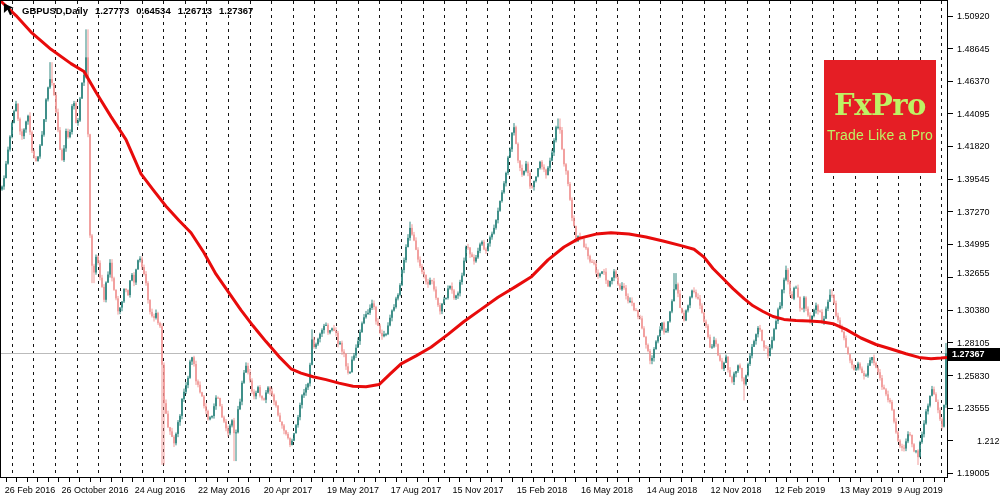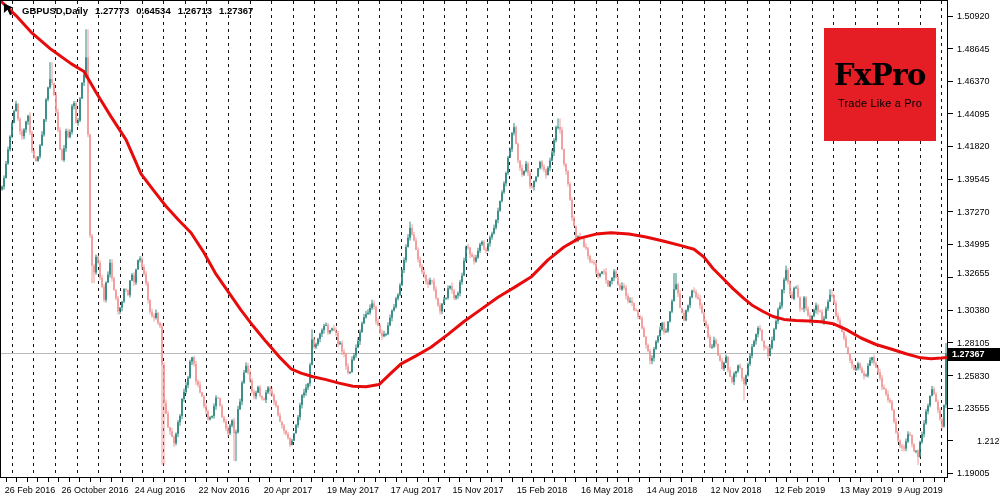--- a/index.html
+++ b/index.html
@@ -9,21 +9,21 @@
         box-sizing:border-box;background:#fff;}
   #chart-svg{position:absolute;left:0;top:0;}
   #title-bar{position:absolute;left:2px;top:2px;display:flex;align-items:center;gap:5px;
              font-size:9.5px;font-weight:700;white-space:nowrap;z-index:5;}
   #title-bar .num{margin-left:2px;}
   #cursor-icon{display:inline-block;margin-right:2px;}
   #logo{position:absolute;left:823px;top:27px;width:112px;height:113px;display:flex;
         flex-direction:column;align-items:center;justify-content:center;z-index:6;}
   #logo .brand{font-family:"DejaVu Serif","Liberation Serif",serif;font-weight:700;
                font-size:29px;line-height:30px;letter-spacing:-0.5px;}
-  #logo .tagline{font-size:11px;margin-top:7px;letter-spacing:0.2px;}
+  #logo .tagline{font-size:14px;margin-top:7px;letter-spacing:0.2px;}
   #y-axis{position:absolute;left:948px;top:0;width:52px;height:478px;}
   .ylab{position:absolute;left:9px;font-size:9px;line-height:10px;white-space:nowrap;}
   .ytick{position:absolute;left:0;width:5px;height:1px;background:#000;}
   #price-badge{position:absolute;left:948px;width:52px;height:13px;font-size:9px;font-weight:700;
                line-height:13px;padding-left:4px;box-sizing:border-box;z-index:7;}
   #x-axis{position:absolute;left:0;top:478px;width:948px;height:22px;}
   .xlab{position:absolute;top:7px;font-size:9px;white-space:nowrap;transform:translateX(-50%);}
   .xtick{position:absolute;top:0;width:1px;height:4px;background:#000;}
 </style>
 </head>
@@ -1033,21 +1033,21 @@
           <path d="M1,0.5 L11.5,5 L7.1,6.3 L9.8,12.2 L7.6,13.2 L4.9,7.3 L1,10.8 Z" fill="#000"></path>
         </svg>
       </span>
       <span>GBPUSD,Daily</span>
       <span class="num">1.27773</span>
       <span class="num">0.64534</span>
       <span class="num">1.26713</span>
       <span class="num">1.27367</span>
     </div>
 
-    <div id="logo" style="background: rgb(229, 30, 37); color: #000000;">
+    <div id="logo" style="background: rgb(229, 30, 37); color: #bef264; margin-top: 32px;">
       <div class="brand">FxPro</div>
       <div class="tagline">Trade Like a Pro</div>
     </div>
   </div>
 
   <div id="y-axis">
       <div class="ytick" style="top: 15.5452px;"></div>
       <span class="ylab" style="top: 11.0452px;">1.50920</span>
       <div class="ytick" style="top: 48.143px;"></div>
       <span class="ylab" style="top: 43.643px;">1.48645</span>
@@ -1168,21 +1168,21 @@
       <div class="xtick" style="left: 881.15px;"></div>
       <div class="xtick" style="left: 891.7px;"></div>
       <div class="xtick" style="left: 902.25px;"></div>
       <div class="xtick" style="left: 912.8px;"></div>
       <div class="xtick" style="left: 923.35px;"></div>
       <div class="xtick" style="left: 933.9px;"></div>
       <div class="xtick" style="left: 944.45px;"></div>
       <span class="xlab" style="left: 30px;">26 Feb 2016</span>
       <span class="xlab" style="left: 95px;">26 October 2016</span>
       <span class="xlab" style="left: 160px;">24 Aug 2016</span>
-      <span class="xlab" style="left: 224px;">22 Nov 2016</span>
+      <span class="xlab" style="left: 224px;">22 May 2016</span>
       <span class="xlab" style="left: 288px;">20 Apr 2017</span>
       <span class="xlab" style="left: 353px;">19 May 2017</span>
       <span class="xlab" style="left: 416px;">17 Aug 2017</span>
       <span class="xlab" style="left: 478px;">15 Nov 2017</span>
       <span class="xlab" style="left: 542px;">15 Feb 2018</span>
       <span class="xlab" style="left: 607px;">16 May 2018</span>
       <span class="xlab" style="left: 672px;">14 Aug 2018</span>
       <span class="xlab" style="left: 736px;">12 Nov 2018</span>
       <span class="xlab" style="left: 800px;">12 Feb 2019</span>
       <span class="xlab" style="left: 866px;">13 May 2019</span>

